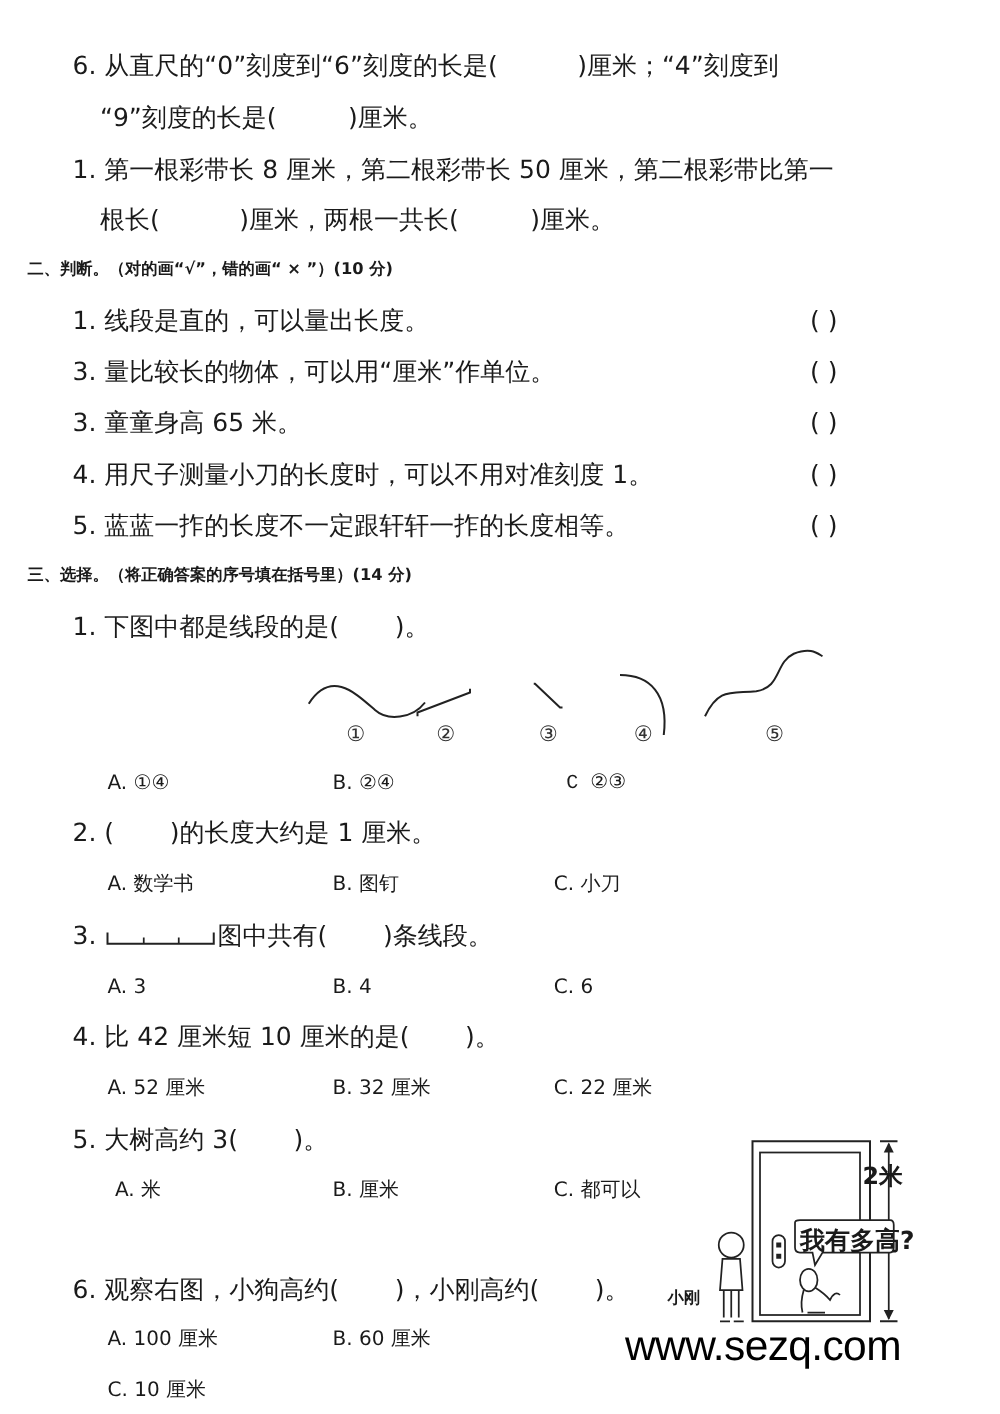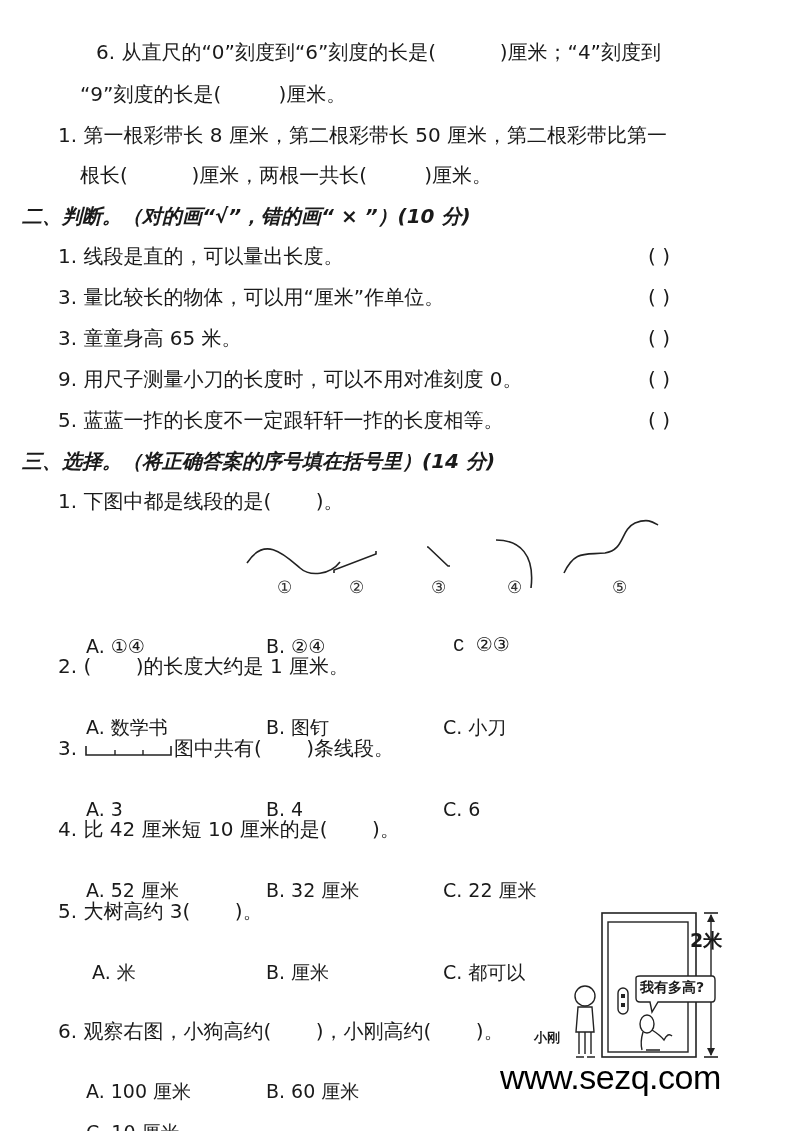--- a/index.html
+++ b/index.html
@@ -1,43 +1,43 @@
 <!DOCTYPE html>
 <html><head>
 <meta charset="utf-8">
 <style>
   html, body { margin: 0; padding: 0; }
   body {
     width: 800px; height: 1131px; background: #ffffff; position: relative; overflow: hidden;
     font-family: "DejaVu Sans", sans-serif; color: #1a1a1a;
   }
   .line { position: absolute; font-size: 20px; white-space: pre; line-height: 28px; }
-  .section { font-weight: bold; font-size: 20px; font-style: italic; }
+  .section { font-weight: bold; font-size: 13px; }
   .paren { position: absolute; font-size: 20px; line-height: 28px; }
-  .opt { position: absolute; font-size: 19px; line-height: 28px; white-space: pre; margin-top: 20px; }
+  .opt { position: absolute; font-size: 16px; line-height: 28px; white-space: pre; }
   .fig-label { position: absolute; font-family: "DejaVu Serif", serif; font-size: 17px; color: #333; }
   .watermark { position: absolute; left: 500px; top: 1058px; font-family: "Liberation Sans", sans-serif; font-size: 34px; color: #000000; letter-spacing: -0.5px; }
   svg { position: absolute; overflow: visible; }
 </style>
 </head>
 <body>
 
-<div class="line" style="left:58px;top:38px;margin-left:38px;">6. 从直尺的“0”刻度到“6”刻度的长是(          )厘米；“4”刻度到</div>
+<div class="line" style="left:58px;top:38px;">6. 从直尺的“0”刻度到“6”刻度的长是(          )厘米；“4”刻度到</div>
 <div class="line" style="left:80px;top:80px;">“9”刻度的长是(         )厘米。</div>
 <div class="line" style="left:58px;top:121px;">1. 第一根彩带长 8 厘米，第二根彩带长 50 厘米，第二根彩带比第一</div>
 <div class="line" style="left:80px;top:161px;">根长(          )厘米，两根一共长(         )厘米。</div>
 
 <div class="line section" style="left:22px;top:202px;">二、判断。（对的画“√”，错的画“ × ”）(10 分)</div>
 <div class="line" style="left:58px;top:242px;">1. 线段是直的，可以量出长度。</div>
 <div class="paren" style="left:648px;top:242px;">(      )</div>
 <div class="line" style="left:58px;top:283px;">3. 量比较长的物体，可以用“厘米”作单位。</div>
 <div class="paren" style="left:648px;top:283px;">(      )</div>
 <div class="line" style="left:58px;top:324px;">3. 童童身高 65 米。</div>
 <div class="paren" style="left:648px;top:324px;">(      )</div>
-<div class="line" style="left:58px;top:365px;">9. 用尺子测量小刀的长度时，可以不用对准刻度 0。</div>
+<div class="line" style="left:58px;top:365px;">4. 用尺子测量小刀的长度时，可以不用对准刻度 1。</div>
 <div class="paren" style="left:648px;top:365px;">(      )</div>
 <div class="line" style="left:58px;top:406px;">5. 蓝蓝一拃的长度不一定跟轩轩一拃的长度相等。</div>
 <div class="paren" style="left:648px;top:406px;">(      )</div>
 
 <div class="line section" style="left:22px;top:447px;">三、选择。（将正确答案的序号填在括号里）(14 分)</div>
 
 <div class="line" style="left:58px;top:487px;">1. 下图中都是线段的是(       )。</div>
 <svg style="left:230px;top:510px;" width="440" height="80" viewBox="0 0 440 80">
   <path d="M17,53 C35,25 55,45 70,58 C80,67 100,65 110,52" fill="none" stroke="#222" stroke-width="1.6"></path>
   <path d="M104,63 L104,60 L146,44 L146,41" fill="none" stroke="#222" stroke-width="1.6"></path>
@@ -97,16 +97,16 @@
   <rect x="61" y="94" width="4" height="4" fill="#222"></rect>
   <rect x="61" y="103" width="4" height="4" fill="#222"></rect>
   <path d="M76,78 Q76,76 80,76 L152,76 Q155,76 155,80 L155,98 Q155,102 152,102 L98,102 L92,112 L90,102 L80,102 Q76,102 76,98 Z" fill="#fff" stroke="#222" stroke-width="1.4"></path>
   <ellipse cx="87" cy="124" rx="7" ry="9" fill="#fff" stroke="#222" stroke-width="1.4"></ellipse>
   <path d="M83,132 Q80,142 82,150 M92,130 Q100,135 104,140 Q108,132 112,136 M86,150 L100,150" fill="none" stroke="#222" stroke-width="1.4"></path>
   <circle cx="25" cy="96" r="10" fill="#fff" stroke="#222" stroke-width="1.4"></circle>
   <path d="M18,107 L32,107 L34,132 L16,132 Z" fill="#fff" stroke="#222" stroke-width="1.4"></path>
   <path d="M19,132 L19,154 M25,132 L25,154 M31,132 L31,154 M16,157 L24,157 M27,157 L35,157" fill="none" stroke="#222" stroke-width="1.4"></path>
 </svg>
 <div style="position:absolute;left:690px;top:928px;font-size:19px;font-weight:bold;">2米</div>
-<div style="position:absolute;left:640px;top:979px;font-size:14px;font-weight:bold;">我有多高?</div>
+<div style="position:absolute;left:640px;top:979px;font-size:20px;font-weight:bold;">我有多高?</div>
 <div style="position:absolute;left:534px;top:1029px;font-size:13px;font-weight:bold;">小刚</div>
 
 <div class="watermark">www.sezq.com</div>
 
 </body></html>

